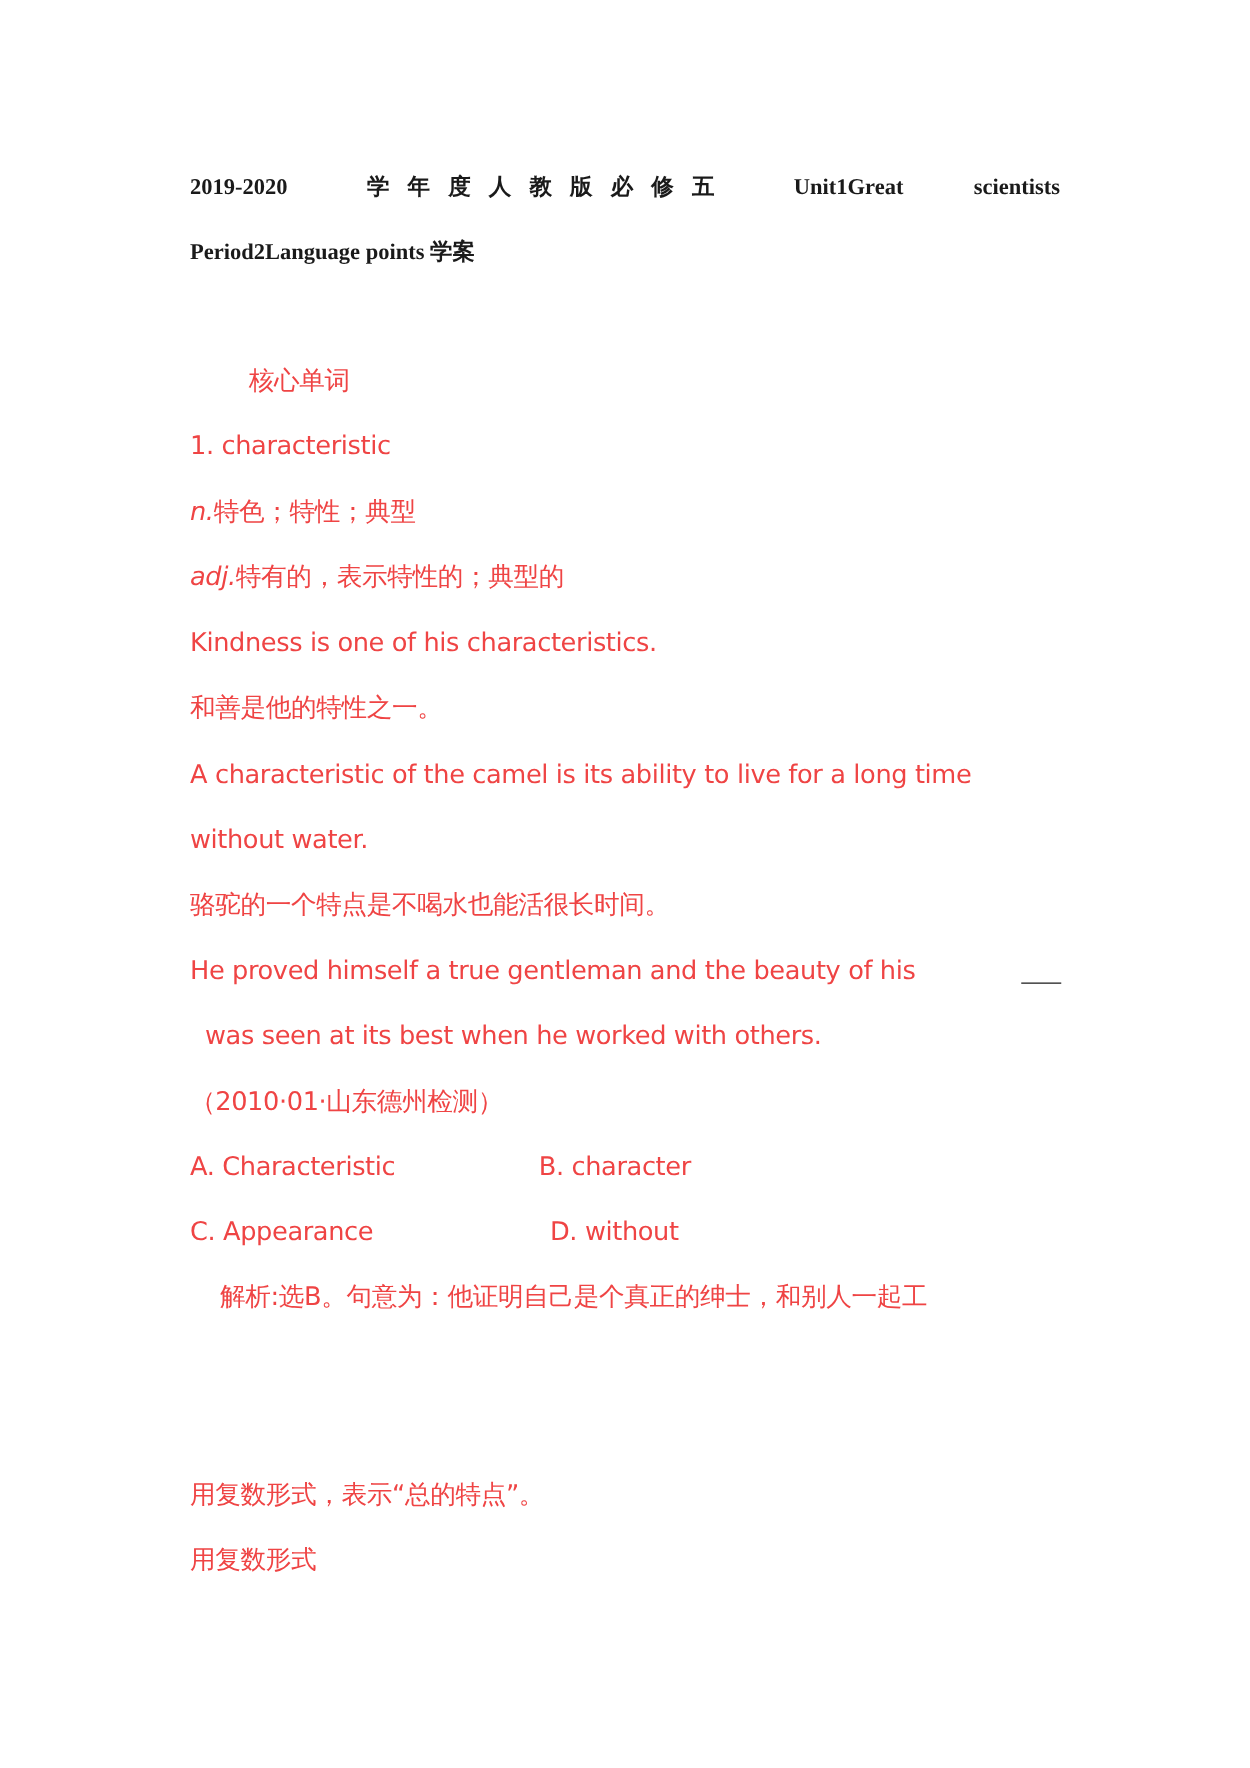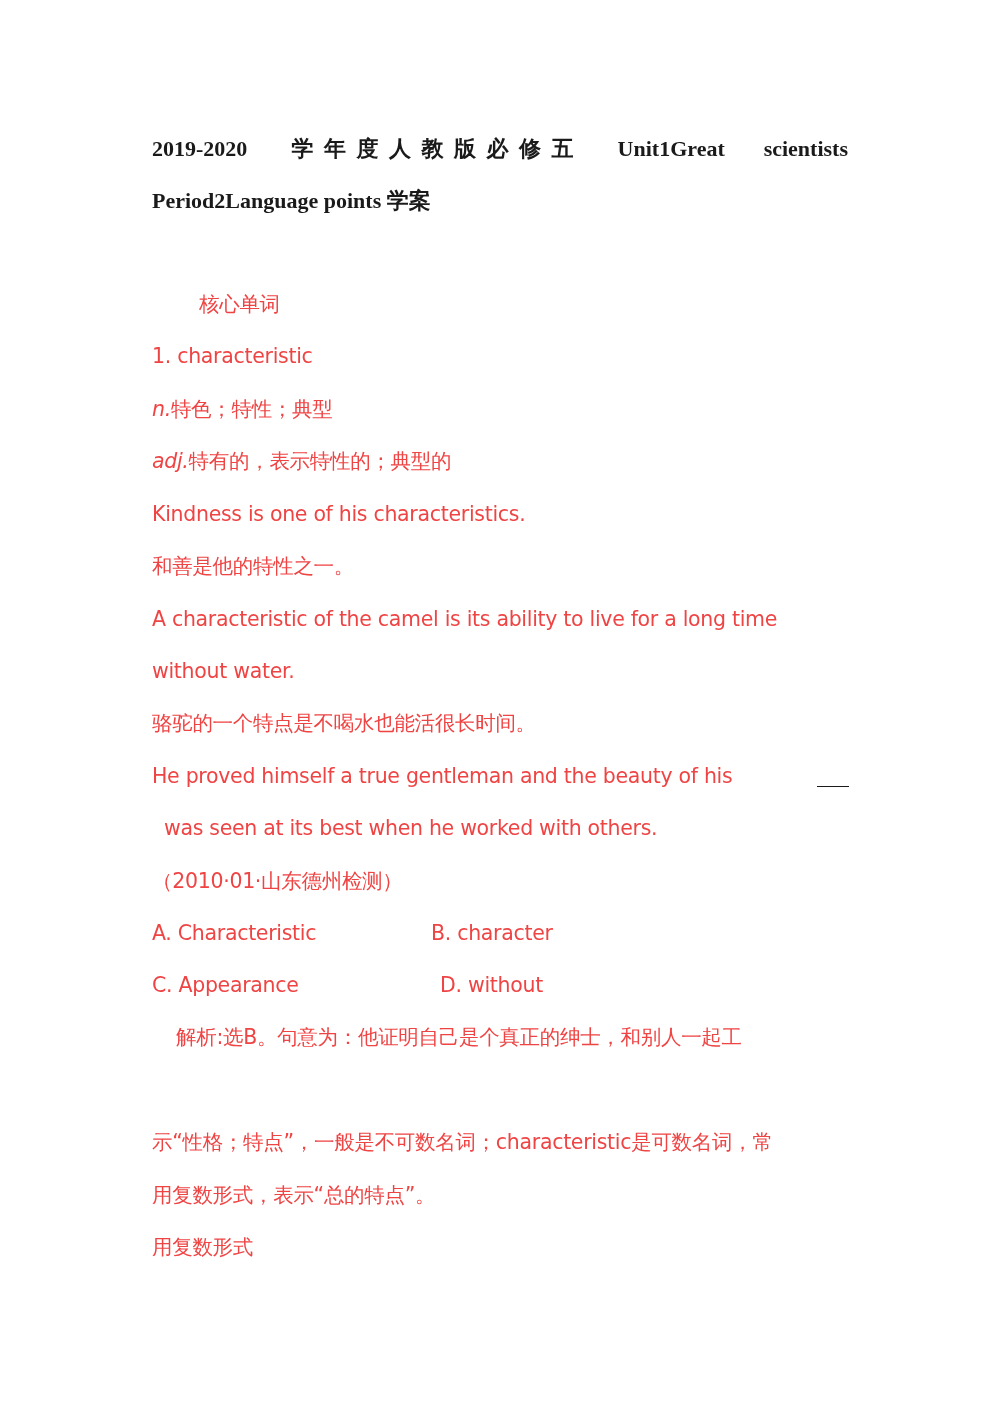--- a/index.html
+++ b/index.html
@@ -19,21 +19,21 @@
       left: 0; top: 0;
       width: 1000px;
       height: 1414px;
     }
     .title {
       position: absolute;
       left: 152px;
       width: 696px;
       font-family: "Liberation Serif", "DejaVu Serif", serif;
       font-weight: bold;
-      font-size: 22px;
+      font-size: 18px;
       line-height: 30px;
       white-space: nowrap;
     }
     .title-line1 {
       top: 134px;
       display: flex;
       justify-content: space-between;
     }
     .title-line1 .cjk-spaced {
       display: flex;
@@ -115,18 +115,17 @@
   <div class="blank"></div>
   <div class="line" style="top:813px;margin-left:12px;">was seen at its best when he worked with others.</div>
   <div class="line indent-paren" style="top:866px; left:152px;">（2010·01·山东德州检测）</div>
 
   <div class="line" style="top:918px;">A. Characteristic</div>
   <div class="line opt-b" style="top:918px;">B. character</div>
   <div class="line" style="top:970px;">C. Appearance</div>
   <div class="line opt-d" style="top:970px;">D. without</div>
 
   <div class="line indent-jx" style="top:1022px;">解析:选B。句意为：他证明自己是个真正的绅士，和别人一起工</div>
-  <div class="line" style="top:1127px;">示“性格；特点”，一般是不可数名词；characteristic是可数名词，常</div>
   <div class="line" style="top:1180px;">用复数形式，表示“总的特点”。</div>
 
   <div class="line" style="top:1232px;">用复数形式</div>
 
 </div>
 
 </body></html>

